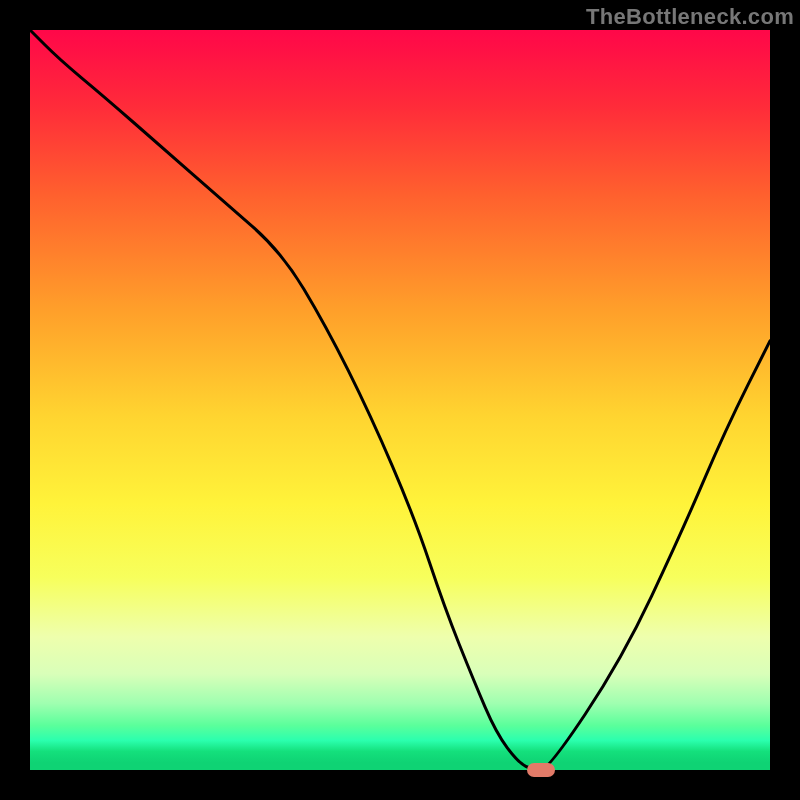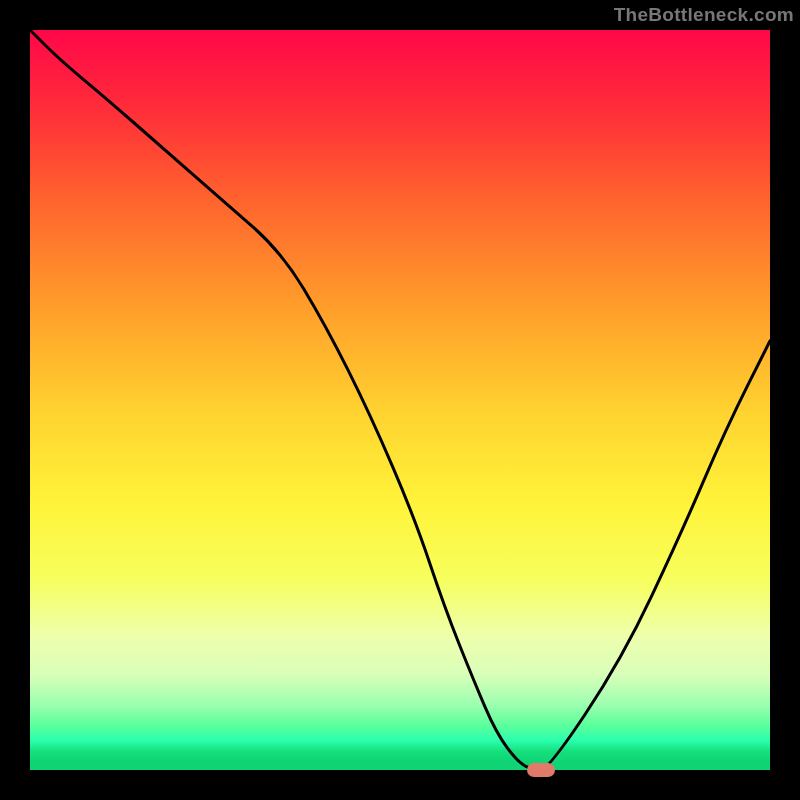--- a/index.html
+++ b/index.html
@@ -14,21 +14,21 @@
     position: relative;
     width: 800px;
     height: 800px;
     background: #000;
   }
   .watermark {
     position: absolute;
     top: 4px;
     right: 6px;
     color: #777;
-    font-size: 19px;
+    font-size: 22px;
     font-weight: 600;
     letter-spacing: 0.3px;
     z-index: 20;
   }
   .plot {
     position: absolute;
     left: 30px;
     top: 30px;
     width: 740px;
     height: 740px;

